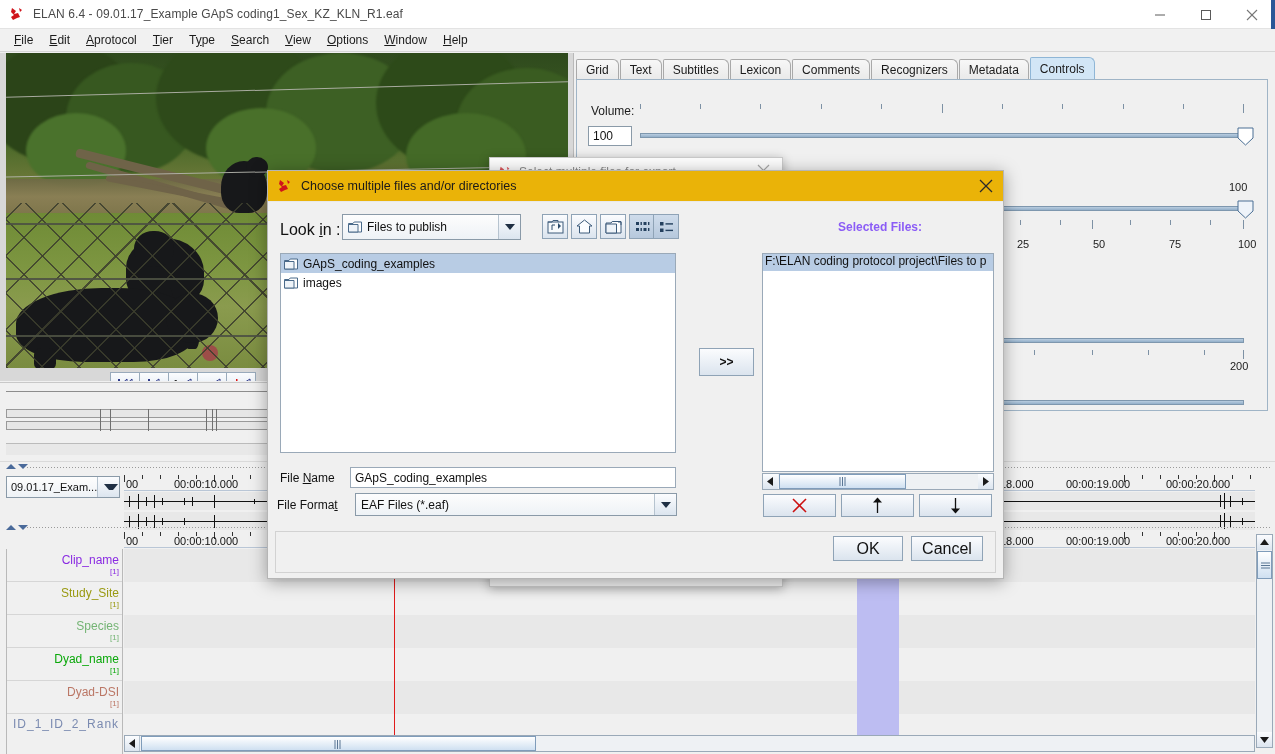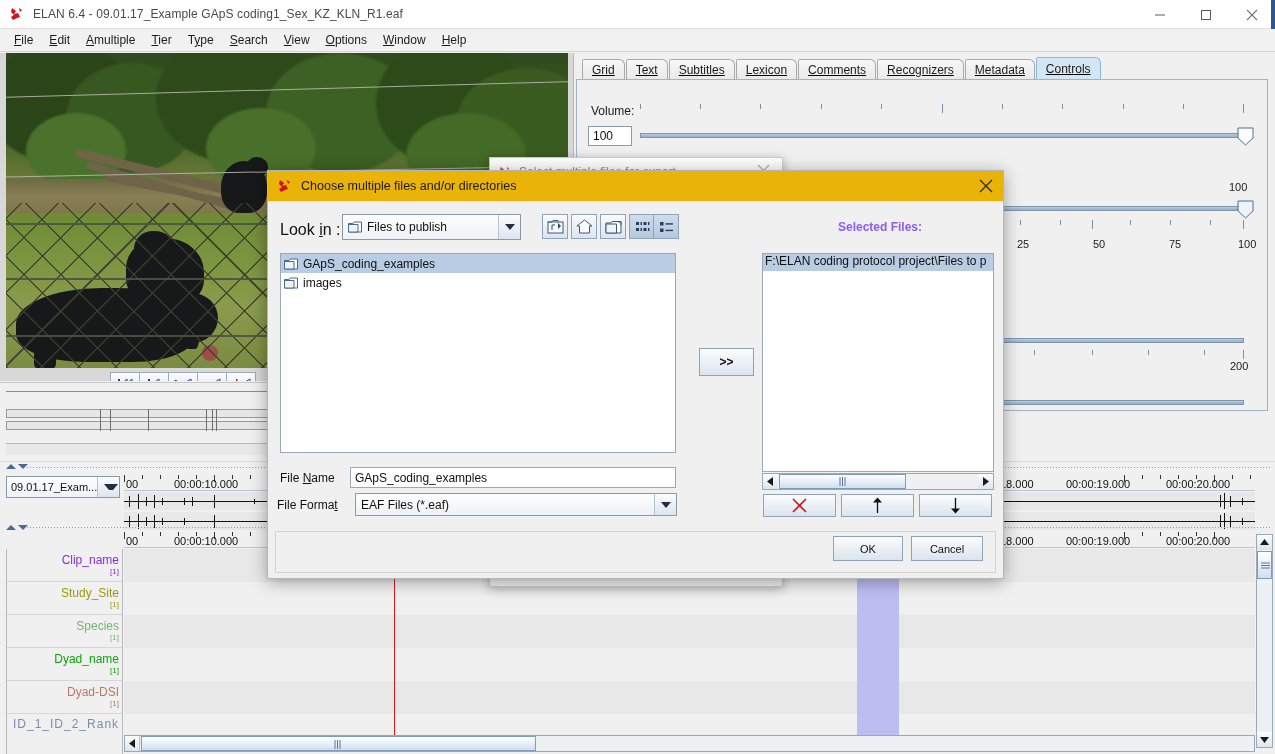--- a/index.html
+++ b/index.html
@@ -100,21 +100,21 @@
   .dens-line { position:absolute; left:6px; width:560px; background:#8d8d8d; height:1px; }
   .dens-box { position:absolute; left:6px; width:560px; height:9px; border:1px solid #999; background:#e6e6e6;}
   .dens-tick { position:absolute; width:1px; background:#6f6f6f; }
   .dens-sel { position:absolute; left:6px; top:60px; width:262px; height:12px; background:#e8e8e8; border-top:1px solid #bbb; }
 
   
   .right-panel {
     position:absolute; left:575px; top:53px; width:700px; height:407px;
     background:#f0f0f0;
   }
-  .tabstrip { position:absolute; left:0; top:4px; height:23px; display:flex; align-items:flex-end; padding-left:7px;text-decoration:underline;}
+  .tabstrip { position:absolute; left:0; top:4px; height:23px; display:flex; align-items:flex-end; padding-left:1px;}
   .tab {
     height:21px; line-height:20px; padding:0 9px; font-size:12px; color:#1b1b1b;
     background:linear-gradient(180deg,#f7f7f7,#e9e9e9);
     border:1px solid #a9a9a9; border-bottom:none;
     border-radius:2px 6px 0 0; margin-right:1px;
   }
   .tab.active { background:#d2e6f6; border-color:#8fb6d6; height:23px; line-height:22px; }
   .tab-body {
     position:absolute; left:1px; top:26px; width:692px; height:332px;
     border:1px solid #9fb4c6; background:#f0f0f0;
@@ -303,21 +303,21 @@
   }
   .ffmt-combo .txt { font-size:12px; color:#111; margin-left:5px; }
 
   .dlg-footer {
     position:absolute; left:275px; top:531px; width:721px; height:42px;
     border:1px solid #d2d2d2; background:#f0f0f0;
   }
   .okbtn, .cancelbtn {
     position:absolute; top:536px; height:25px;
     border:1px solid #8fa3b6; background:linear-gradient(180deg,#fbfcfe,#dbe4ee);
-    display:flex; align-items:center; justify-content:center; font-size:11px; color:#111;
+    display:flex; align-items:center; justify-content:center; font-size:16px; color:#111;
   }
   .okbtn { left:833px; width:70px; }
   .cancelbtn { left:911px; width:72px; }
 
   .arrowdown {
     width:0;height:0;border-left:5px solid transparent;border-right:5px solid transparent;
     border-top:6px solid #1f2f44;
   }
 </style>
 </head>
@@ -350,21 +350,21 @@
             <line x1="11" y1="1" x2="1" y2="11" stroke="#777" stroke-width="1.1"></line>
           </svg>
       </div>
     </div>
     <div class="edgebar"></div>
   </div>
 
   <div class="menubar">
     <div class="menuitem"><u>F</u><span>ile</span></div>
     <div class="menuitem"><u>E</u><span>dit</span></div>
-    <div class="menuitem"><u>A</u><span>multiple</span></div>
+    <div class="menuitem"><u>A</u><span>protocol</span></div>
     <div class="menuitem"><u>T</u><span>ier</span></div>
     <div class="menuitem">T<u>y</u><span>pe</span></div>
     <div class="menuitem"><u>S</u><span>earch</span></div>
     <div class="menuitem"><u>V</u><span>iew</span></div>
     <div class="menuitem"><u>O</u><span>ptions</span></div>
     <div class="menuitem"><u>W</u><span>indow</span></div>
     <div class="menuitem"><u>H</u><span>elp</span></div>
   </div>
 
   <div class="video-pane">

